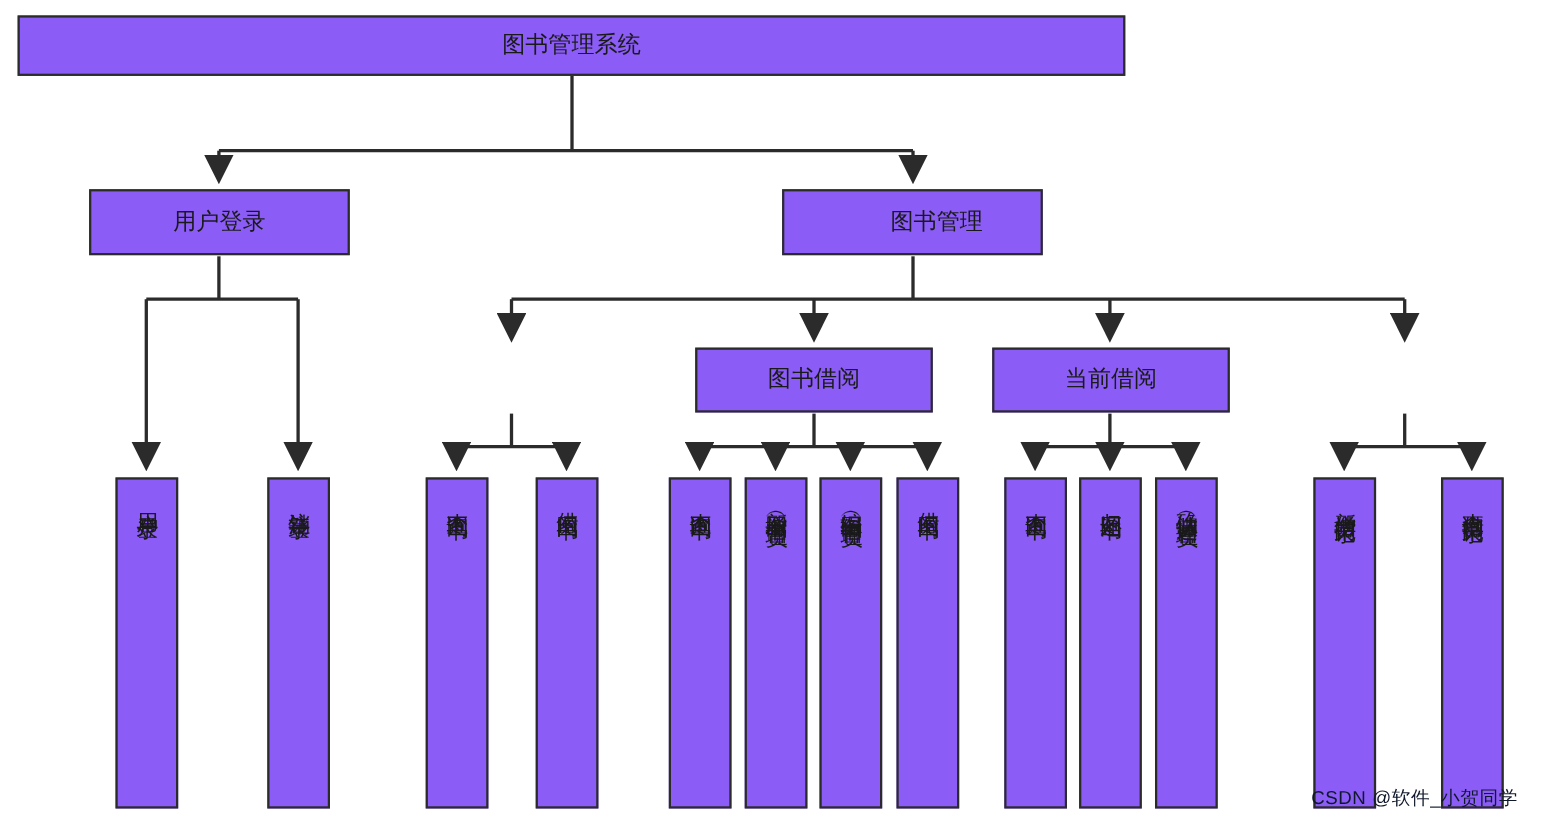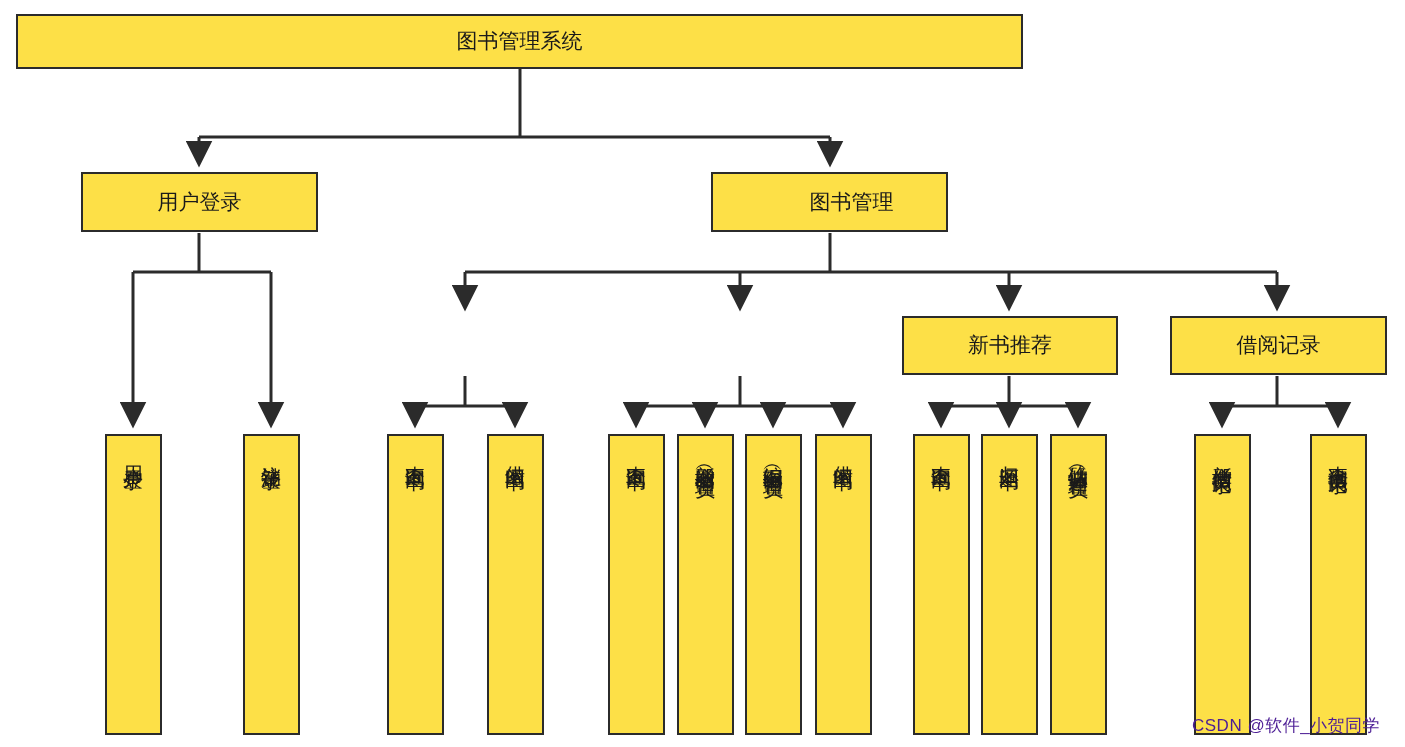--- a/index.html
+++ b/index.html
@@ -22,21 +22,21 @@
     position: absolute;
     left: 0;
     top: 0;
     width: 1405px;
     height: 747px;
     pointer-events: none;
   }
   .node {
     position: absolute;
     box-sizing: border-box;
-    background: #fde047;
+    background: #8b5cf6;
     border: 2px solid #2b2b2b;
     display: flex;
     align-items: center;
     justify-content: center;
     color: #1a1a1a;
   }
   .node .label {
     display: block;
     text-align: center;
     line-height: 1.15;
@@ -59,21 +59,21 @@
     font-size: 20px;
     letter-spacing: 2px;
     line-height: 1;
     white-space: nowrap;
   }
   .node.vertical.tall-text .label {
     font-size: 20px;
   }
   .watermark {
     position: absolute;
-    color: #4c1d95;
+    color: #0f172a;
     font-size: 17px;
     letter-spacing: 0.5px;
     white-space: nowrap;
     user-select: none;
   }
 </style>
 </head>
 <body>
 
 <div id="diagram-root">
@@ -132,25 +132,25 @@
     <span class="label">图书管理系统</span>
   </div>
 
   <div class="node horizontal" style="left:81px; top:172px; width:237px; height:60px;">
     <span class="label">用户登录</span>
   </div>
   <div class="node horizontal" style="left:711px; top:172px; width:237px; height:60px;padding-left:44px;">
     <span class="label">图书管理</span>
   </div>
 
+  <div class="node horizontal" style="left:632px; top:316px; width:216px; height:59px;">
+    <span class="label">图书借阅</span>
+  </div>
   <div class="node horizontal" style="left:902px; top:316px; width:216px; height:59px;">
-    <span class="label">新书推荐</span>
-  </div>
-  <div class="node horizontal" style="left:1170px; top:316px; width:217px; height:59px;">
-    <span class="label">借阅记录</span>
+    <span class="label">当前借阅</span>
   </div>
 
   <div class="node vertical" style="left:105px; top:434px; width:57px; height:301px;">
     <span class="label">用户登录</span>
   </div>
   <div class="node vertical" style="left:243px; top:434px; width:57px; height:301px;">
     <span class="label">注销登录</span>
   </div>
 
   <div class="node vertical" style="left:387px; top:434px; width:57px; height:301px;">

